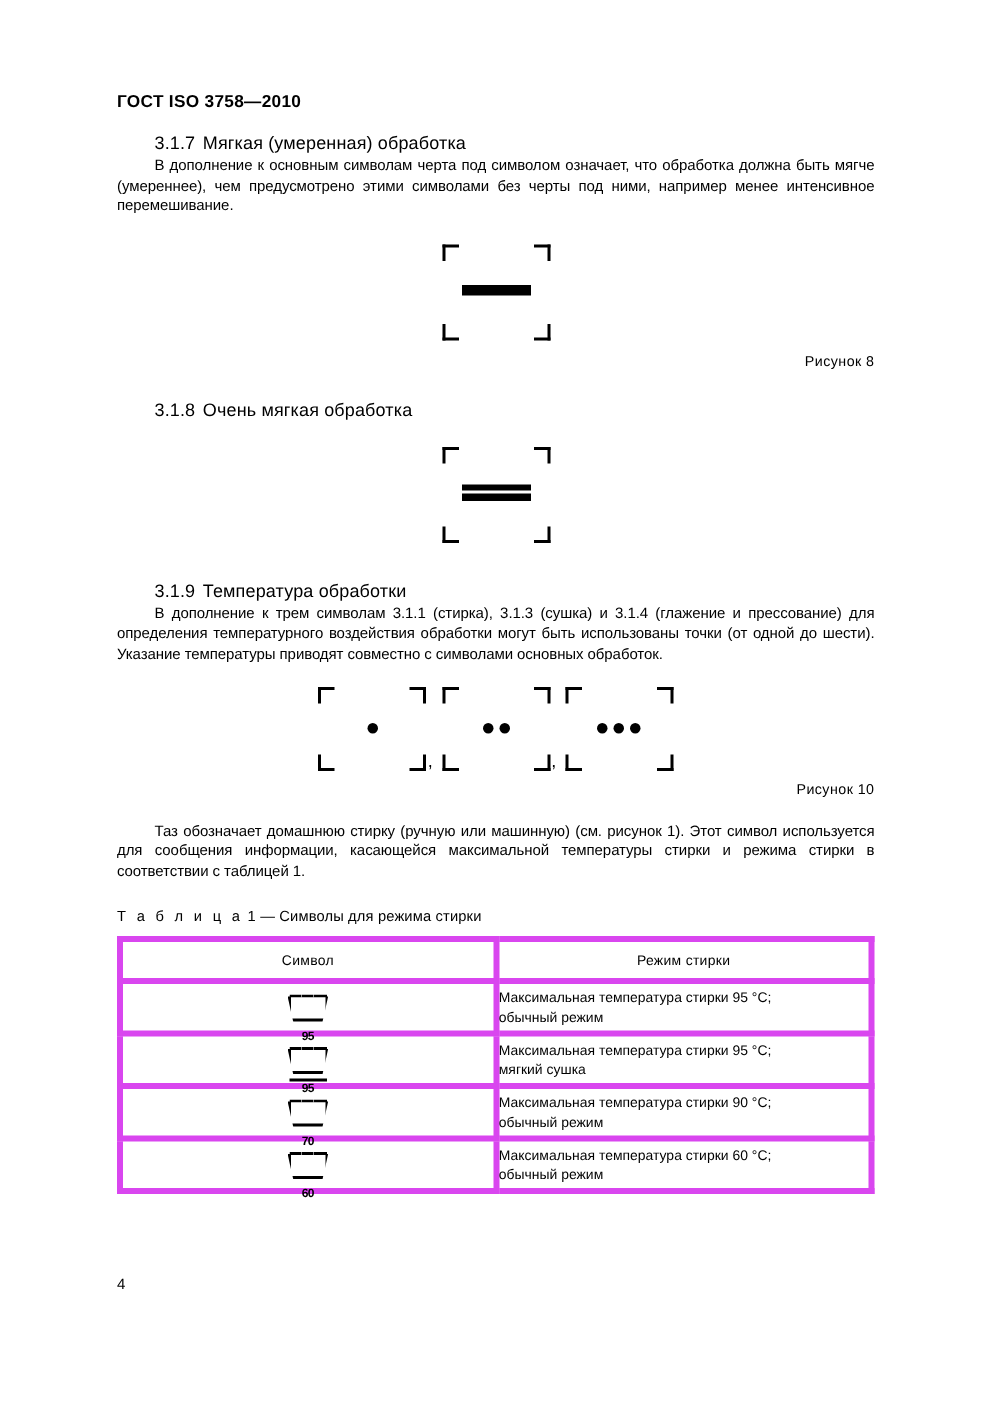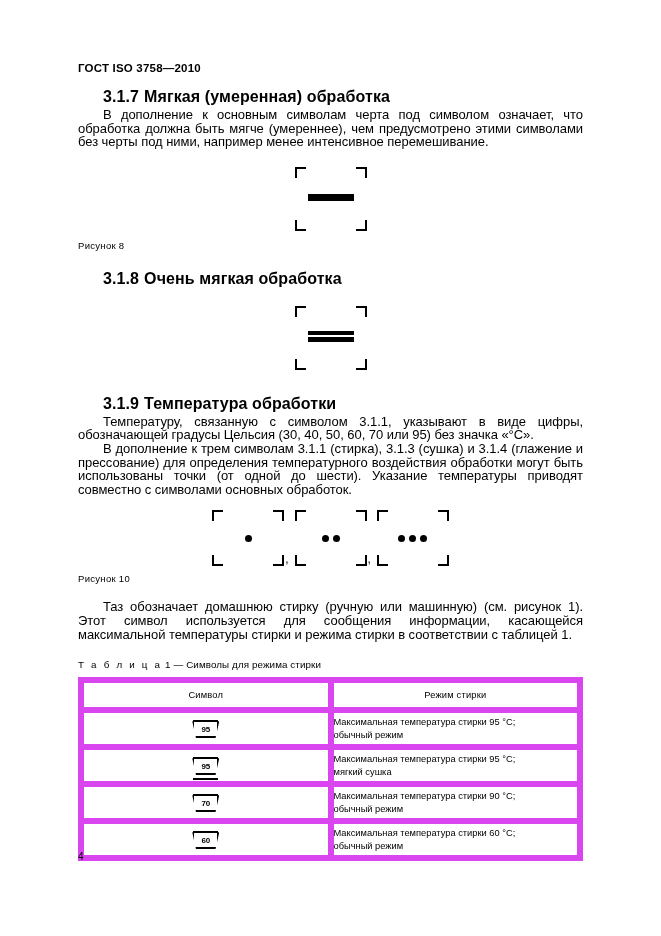--- a/index.html
+++ b/index.html
@@ -29,31 +29,31 @@
     font-weight: bold;
     letter-spacing: 0.2px;
   }
   .content {
     position: absolute;
     left: 78px;
     top: 88px;
     width: 505px;
   }
   .section-head {
-    font-size: 16px;
-    font-weight: bold;
+    font-size: 12px;
+    font-weight: normal;
     margin: 0 0 2px 0;
     padding-left: 25px;
     letter-spacing: 0.1px;
   }
   .section-head .num {
     margin-right: 5px;
   }
   p.body {
-    font-size: 13px;
+    font-size: 10px;
     line-height: 13.6px;
     margin: 0;
     text-align: justify;
     text-indent: 25px;
     letter-spacing: -0.05px;
   }
   .blk {
     margin-bottom: 0;
   }
 
@@ -116,21 +116,21 @@
     justify-content: center;
   }
   .dot {
     width: 7px;
     height: 7px;
     border-radius: 50%;
     background: #000;
     margin: 0 2px;
   }
   .fig-caption {
-    text-align: left;
+    text-align: right;
     font-size: 9.5px;
     letter-spacing: 0.3px;
   }
 
   .fig8-wrap, .fig9-wrap {
     position: relative;
     text-align: center;
   }
   .fig8-wrap .frame, .fig9-wrap .frame {
     width: 72px;
@@ -163,21 +163,21 @@
   }
   .table-title .sp {
     letter-spacing: 2.2px;
   }
   table.wash {
     border-collapse: collapse;
     width: 505px;
     table-layout: fixed;
   }
   table.wash th, table.wash td {
-    border: 6px solid #d946ef;
+    border: 4px solid #d946ef;
     padding: 0;
   }
   table.wash th {
     font-size: 9.3px;
     font-weight: normal;
     height: 24px;
     letter-spacing: 0.2px;
   }
   td.sym-cell {
     width: 172px;
@@ -227,21 +227,21 @@
     border-top: 2px solid #000;
     border-radius: 0 0 60% 60%;
     box-sizing: border-box;
   }
   .tub .water span:nth-child(1) { left: 0; }
   .tub .water span:nth-child(2) { left: 33.33%; }
   .tub .water span:nth-child(3) { left: 66.66%; }
   .tub .temp {
     position: absolute;
     left: 0;
-    top: 7px;
+    top: 25px;
     width: 100%;
     text-align: center;
     font-size: 8px;
     font-weight: bold;
     font-family: "Liberation Sans", sans-serif;
     letter-spacing: -0.3px;
   }
   .tub .underbar {
     position: absolute;
     left: 1px;
@@ -310,21 +310,20 @@
       </div>
       <div style="height:8px"></div>
     </div>
 
     <div style="height:17px"></div>
 
     <div class="blk">
       <div class="section-head">
         <span class="num">3.1.9</span><span>Температура обработки</span>
       </div>
-      <p class="body">Температуру, связанную с символом 3.1.1, указывают в виде цифры, обозначающей градусы Цельсия (30, 40, 50, 60, 70 или 95) без значка «°С».</p>
       <p class="body">В дополнение к трем символам 3.1.1 (стирка), 3.1.3 (сушка) и 3.1.4 (глажение и прессование) для определения температурного воздействия обработки могут быть использованы точки (от одной до шести). Указание температуры приводят совместно с символами основных обработок.</p>
     </div>
 
     <div class="figure">
       <div style="height:14px"></div>
       <div class="fig10-row">
         <div class="frame">
           <span class="corner c-tl"></span>
           <span class="corner c-tr"></span>
           <span class="corner c-bl"></span>

